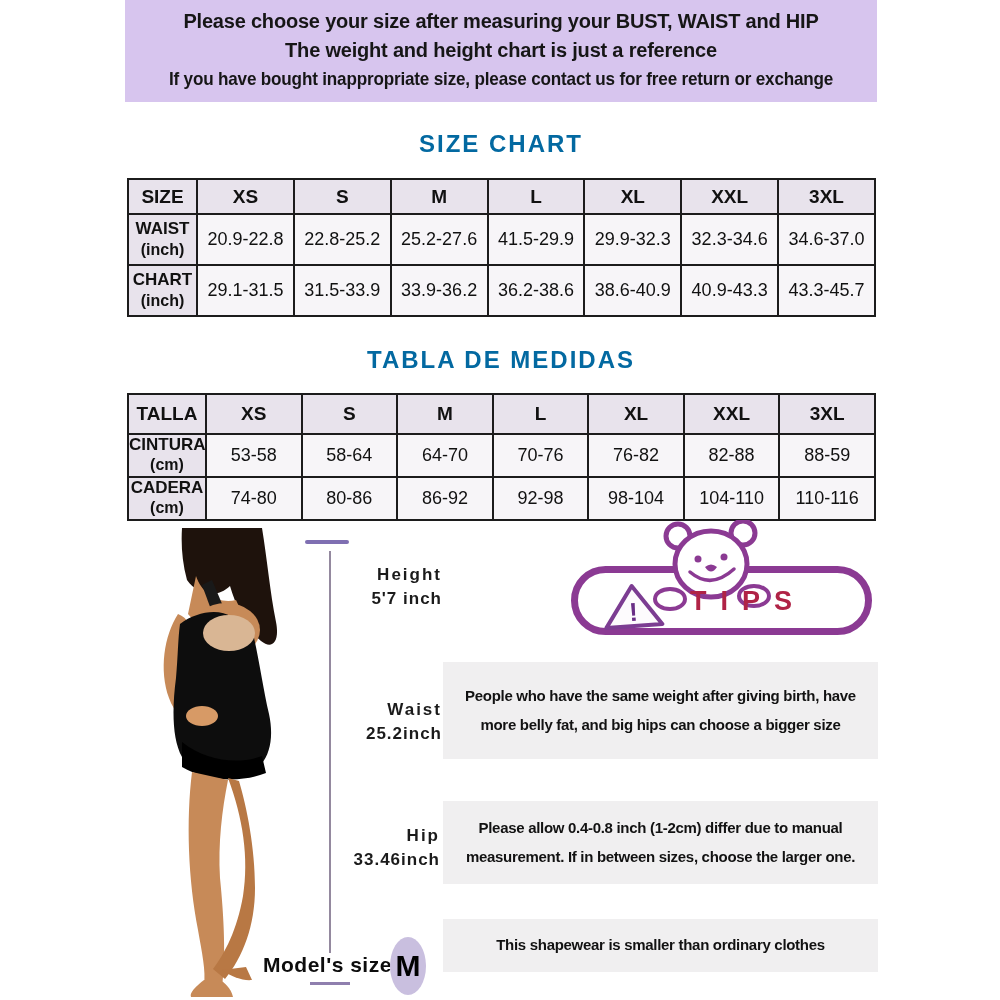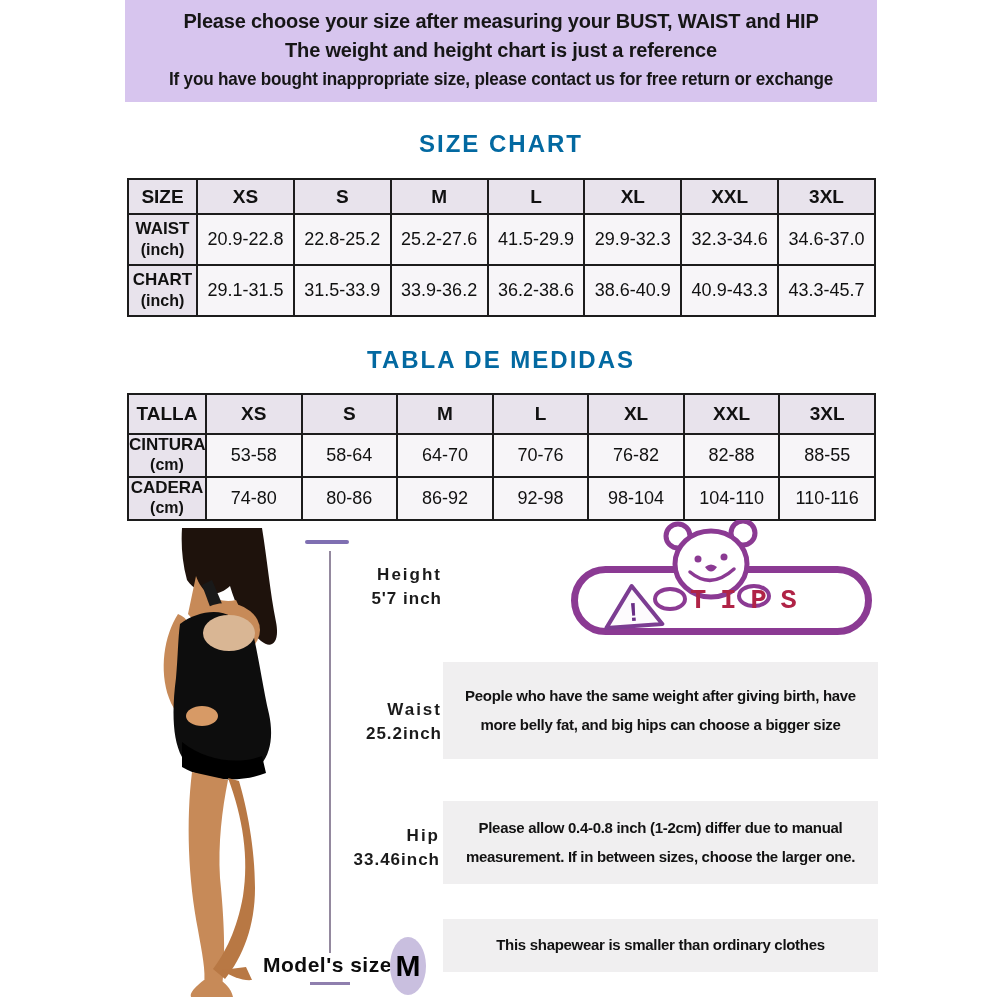--- a/index.html
+++ b/index.html
@@ -44,21 +44,21 @@
   .model-size-underline{position:absolute;left:310px;top:982px;width:40px;height:3px;background:#8f7fae;}
   .size-ellipse{position:absolute;left:390px;top:937px;width:36px;height:58px;background:#c9bfdf;
                 border-radius:50%;display:flex;align-items:center;justify-content:center;}
   .size-ellipse .mval{font-size:30px;font-weight:bold;color:#000;}
 
   
   .tips-pill{position:absolute;left:571px;top:566px;width:301px;height:69px;background:#ffffff;
              border:7px solid #8b3a93;border-radius:38px;box-sizing:border-box;}
   .bear-svg{position:absolute;left:650px;top:520px;width:126px;height:92px;}
   .tri-svg{position:absolute;left:601px;top:582px;width:64px;height:48px;}
-  .tips-text{position:absolute;left:690px;top:586px;font-family:Liberation Mono, monospace;
+  .tips-text{position:absolute;left:690px;top:586px;font-family:Liberation Sans, sans-serif;
              font-weight:bold;font-size:27px;letter-spacing:14px;color:#b02346;}
 
   
   .tip{position:absolute;left:443px;width:435px;background:#f0eff0;display:flex;align-items:center;
        justify-content:center;text-align:center;font-weight:bold;font-size:15px;
        letter-spacing:-0.3px;line-height:1.9;white-space:pre-line;color:#121212;
        padding:0 4px;box-sizing:border-box;}
   .tip1{top:662px;height:97px}.tip2{top:801px;height:83px}.tip3{top:919px;height:53px}
 </style>
 </head>
@@ -157,21 +157,21 @@
         <th class="rowlabel">
           <span>CINTURA</span><br>
           <span class="unit">(cm)</span>
         </th>
         <td>53-58</td>
         <td>58-64</td>
         <td>64-70</td>
         <td>70-76</td>
         <td>76-82</td>
         <td>82-88</td>
-        <td>88-55</td>
+        <td>88-59</td>
       </tr>
       <tr>
         <th class="rowlabel">
           <span>CADERA</span><br>
           <span class="unit">(cm)</span>
         </th>
         <td>74-80</td>
         <td>80-86</td>
         <td>86-92</td>
         <td>92-98</td>

